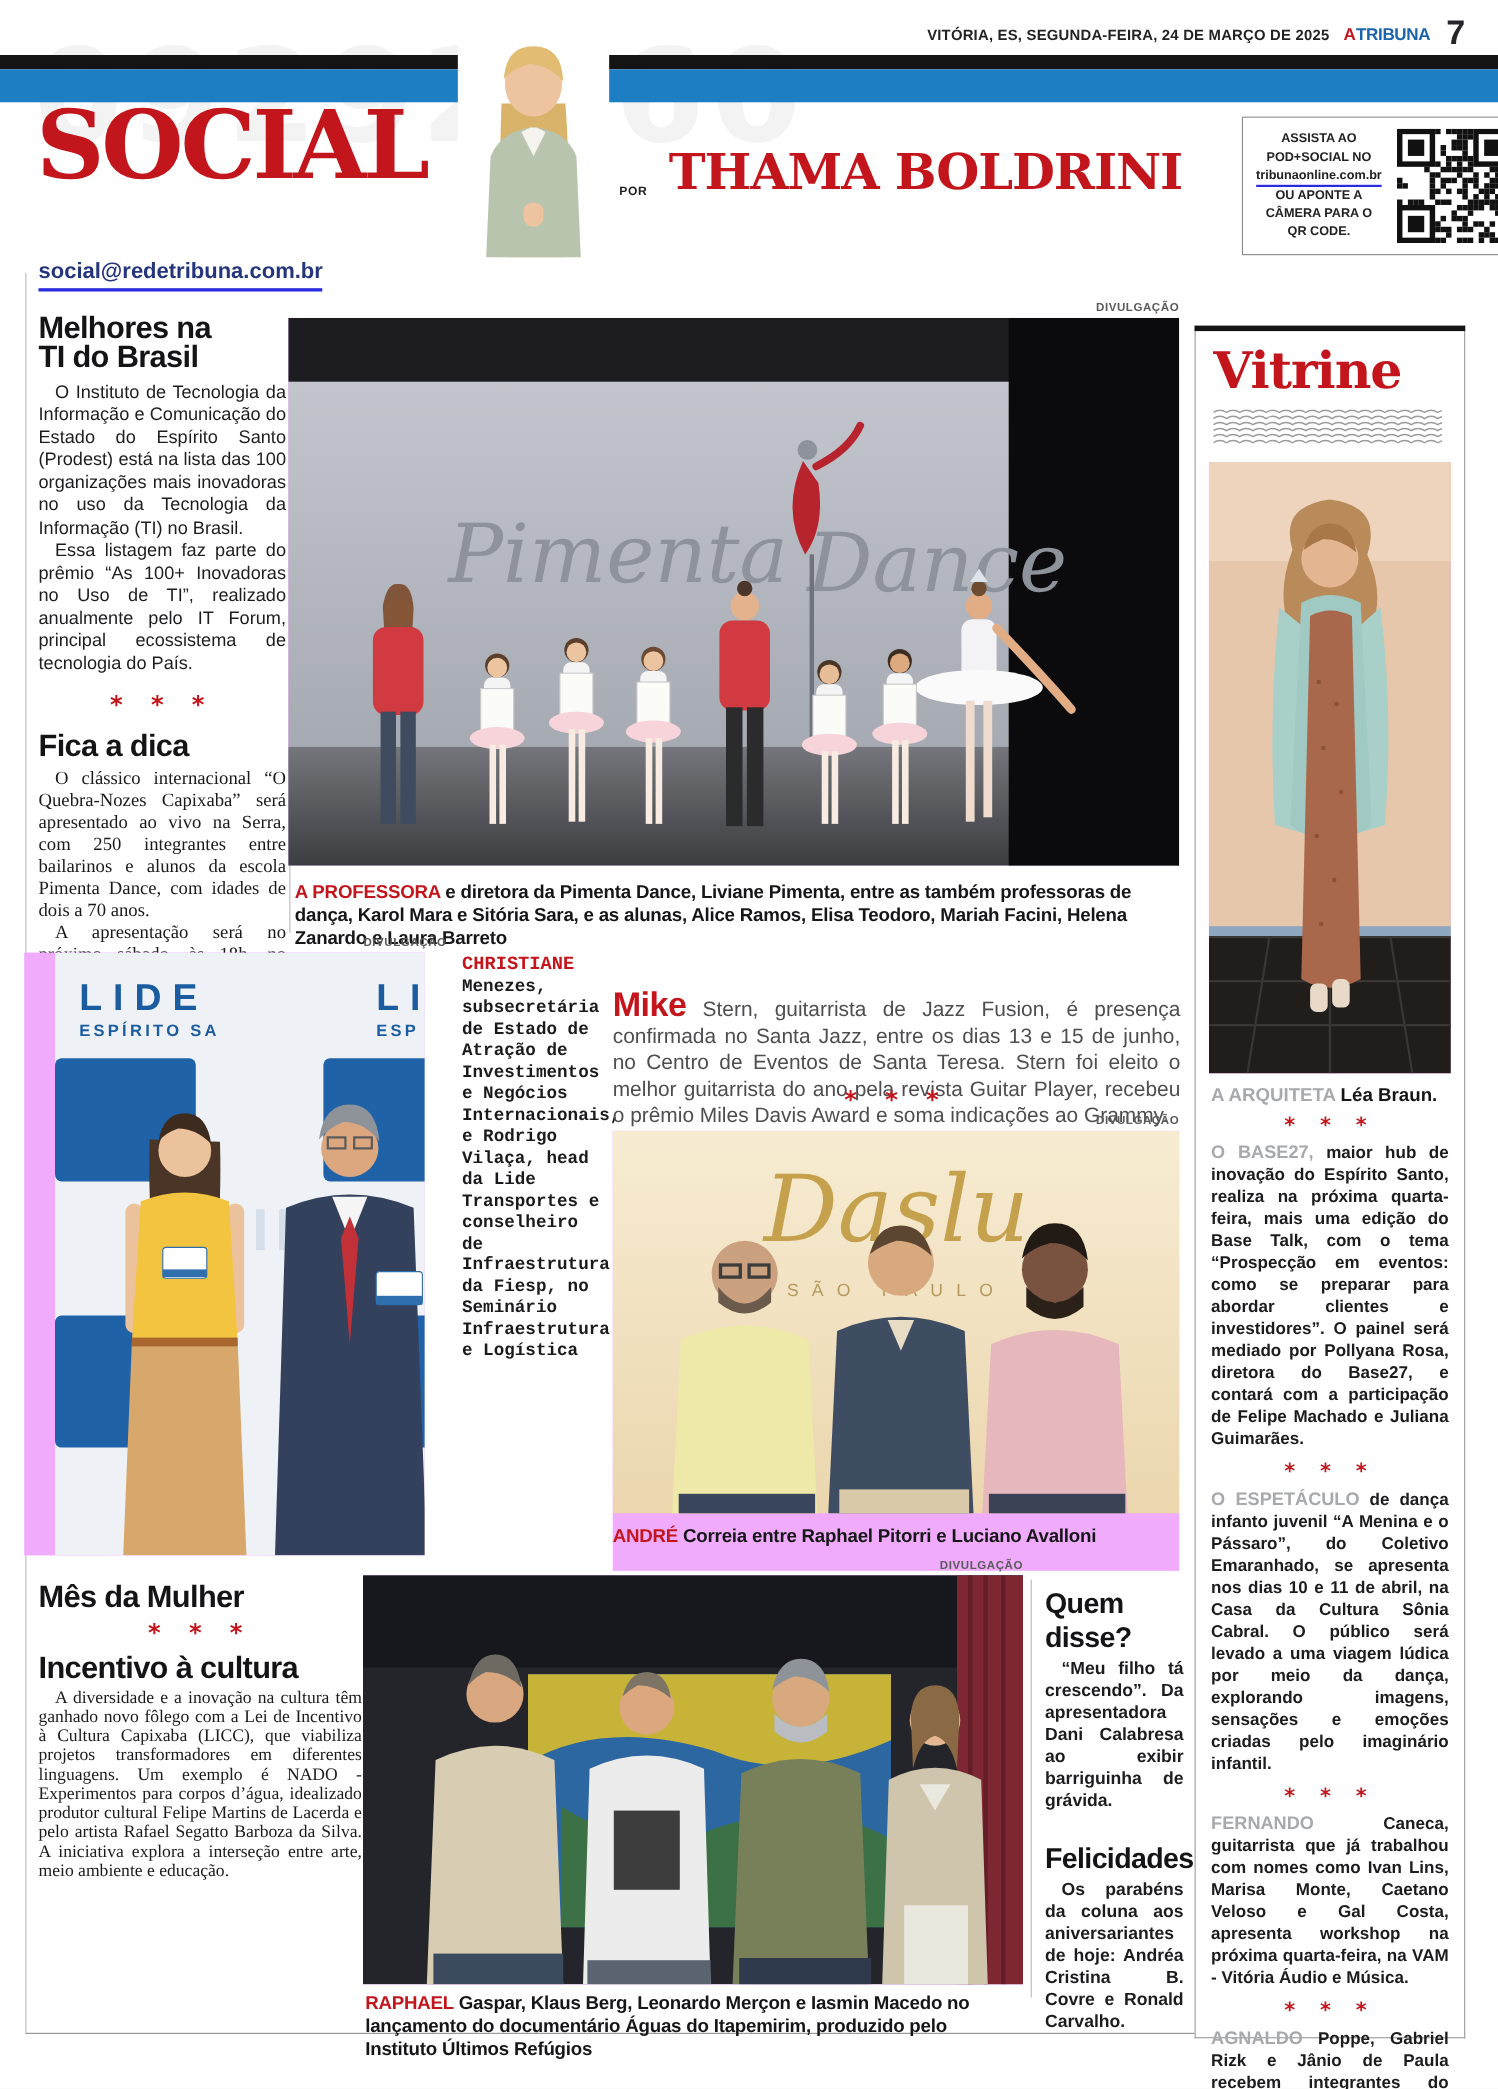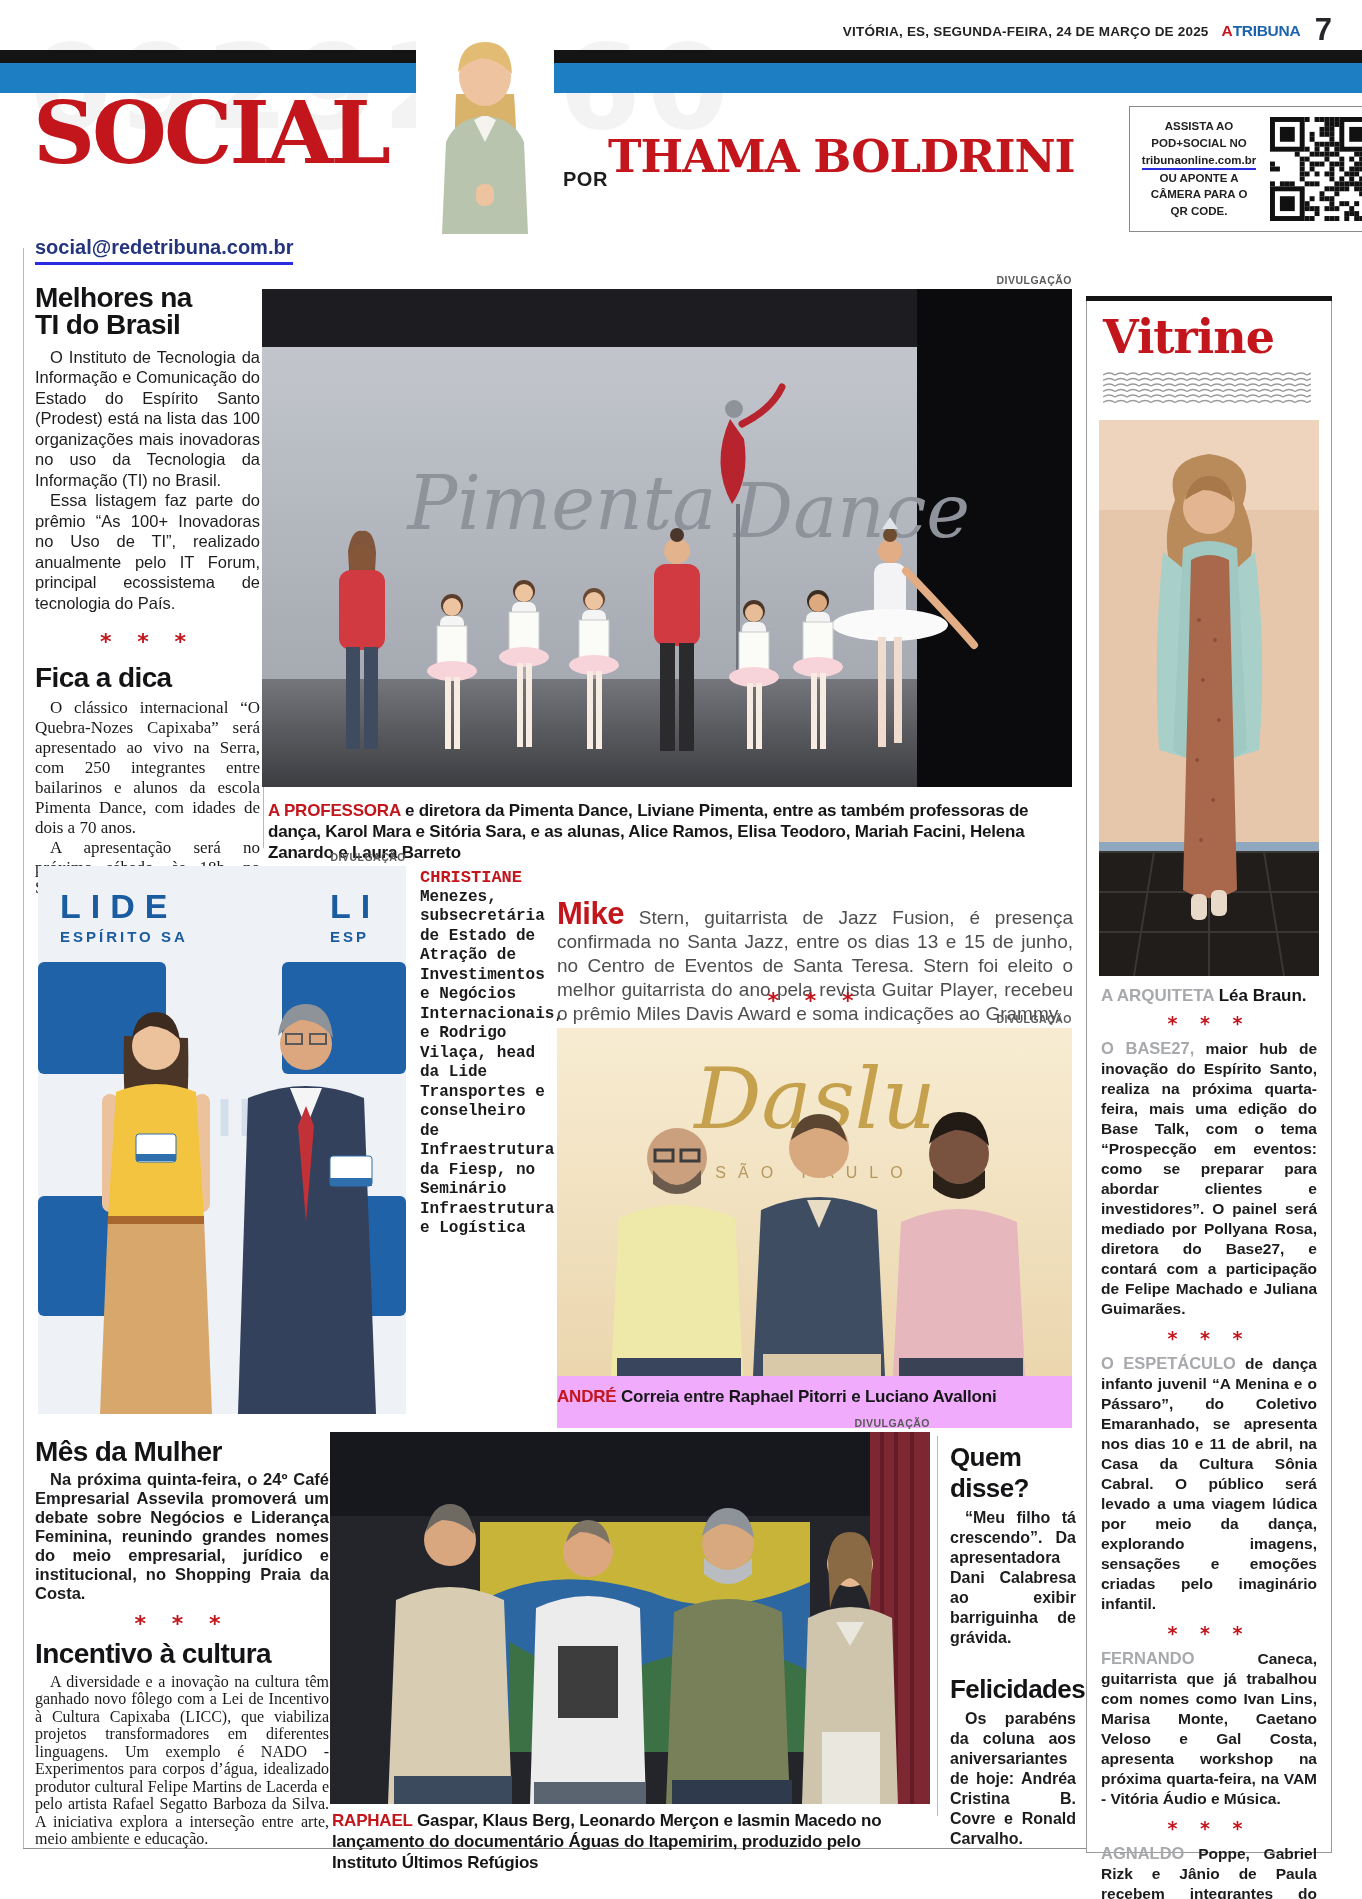--- a/index.html
+++ b/index.html
@@ -10,21 +10,21 @@
          font-family:"DejaVu Sans",sans-serif;}
   
   .dateline{font-size:13.5px;font-weight:700;color:#232323;letter-spacing:.2px;white-space:nowrap;}
   .brand-a{color:#c3151c;font-weight:800;font-size:15.5px;}
   .brand-rest{color:#1b64ad;font-weight:800;font-size:15.5px;letter-spacing:-.3px;}
   .pagenum{font-size:31px;font-weight:700;color:#26262a;margin-left:10px;vertical-align:-4px;}
   .bar-black{background:#141414;}
   .bar-blue{background:#1e7ec3;}
   .social-title{font-family:"DejaVu Serif",serif;font-weight:700;font-size:86px;line-height:1;
                 color:#c3151c;letter-spacing:-3px;}
-  .byline-por{font-size:20px;font-weight:700;color:#1d1d1f;letter-spacing:.5px;}
+  .byline-por{font-size:11px;font-weight:700;color:#1d1d1f;letter-spacing:.5px;}
   .byline-name{font-family:"DejaVu Serif",serif;font-weight:700;font-size:45px;color:#c3151c;letter-spacing:-1px;}
   .email{font-size:20px;font-weight:600;color:#25357d;border-bottom:3px solid #2a2ae0;padding-bottom:3px;}
   
   .qr-box{border:1px solid #8a8a8a;display:flex;align-items:center;background:#fff;}
   .qr-text{width:138px;text-align:center;font-size:11.5px;font-weight:700;line-height:1.45;color:#222;}
   .qr-link{border-bottom:2px solid #2a2ae0;display:inline-block;line-height:1.2;}
   
   .vrule{background:#b9b9b9;width:1px;}
   .hrule{background:#8f8f8f;height:1px;}
   
@@ -381,21 +381,21 @@
             <rect x="2" y="388" width="6" height="76" fill="#f7ebe2"></rect>
           </g>
       </g>
     </svg>
   </div>
   <div class="abs caption" style="left:268px;top:800px;width:802px;">
     <span class="cap-lead">A PROFESSORA</span><span> e diretora da Pimenta Dance, Liviane Pimenta, entre as também professoras de dança, Karol Mara e Sitória Sara, e as alunas, Alice Ramos, Elisa Teodoro, Mariah Facini, Helena Zanardo e Laura Barreto</span>
   </div>
 
   <div class="abs credit" style="left:38px;top:851px;width:368px;">DIVULGAÇÃO</div>
-  <div class="abs photo" style="left:38px;top:866px;width:368px;height:548px;">
+  <div class="abs photo" style="left:22px;top:866px;width:336px;height:548px;padding-left:28px;">
     <svg width="368" height="548" viewBox="0 0 368 548">
       <rect width="368" height="548" fill="#eef2f6"></rect>
       <g fill="#2062a8">
         <rect x="0" y="96" width="128" height="112" rx="6"></rect>
         <rect x="244" y="96" width="124" height="112" rx="6"></rect>
         <rect x="0" y="330" width="96" height="120" rx="6"></rect>
         <rect x="300" y="330" width="68" height="120" rx="6"></rect>
       </g>
       <g font-family="Liberation Sans,sans-serif" font-weight="700" fill="#1b5ca0">
         <text x="22" y="52" font-size="34" letter-spacing="10">LIDE</text>
@@ -480,21 +480,20 @@
       <rect x="342" y="330" width="124" height="18" fill="#3a4356"></rect>
         </g>
     </svg>
   </div>
   <div class="abs caption" style="left:557px;top:1386px;width:515px;">
     <span class="cap-lead">ANDRÉ</span><span> Correia entre Raphael Pitorri e Luciano Avalloni</span>
   </div>
 
   <div class="abs" style="left:35px;top:1438px;width:294px;">
     <div class="h2">Mês da Mulher</div>
-    <p class="p-semibold indent" style="margin:5px 0 0;">Na próxima quinta-feira, o 24º Café Empresarial Assevila promoverá um debate sobre Negócios e Liderança Feminina, reunindo grandes nomes do meio empresarial, jurídico e institucional, no Shopping Praia da Costa.</p>
     <div class="stars" style="margin:8px 0 4px;">* * *</div>
     <div class="h2">Incentivo à cultura</div>
     <p class="p-serif-sm indent" style="margin:5px 0 0;">A diversidade e a inovação na cultura têm ganhado novo fôlego com a Lei de Incentivo à Cultura Capixaba (LICC), que viabiliza projetos transformadores em diferentes linguagens. Um exemplo é NADO - Experimentos para corpos d’água, idealizado produtor cultural Felipe Martins de Lacerda e pelo artista Rafael Segatto Barboza da Silva. A iniciativa explora a interseção entre arte, meio ambiente e educação.</p>
   </div>
 
   <div class="abs credit" style="left:330px;top:1417px;width:600px;">DIVULGAÇÃO</div>
   <div class="abs photo" style="left:330px;top:1432px;width:600px;height:372px;">
     <svg width="600" height="372" viewBox="0 0 600 372">
       <rect width="600" height="372" fill="#23252b"></rect>
       <rect width="600" height="84" fill="#16181d"></rect>

